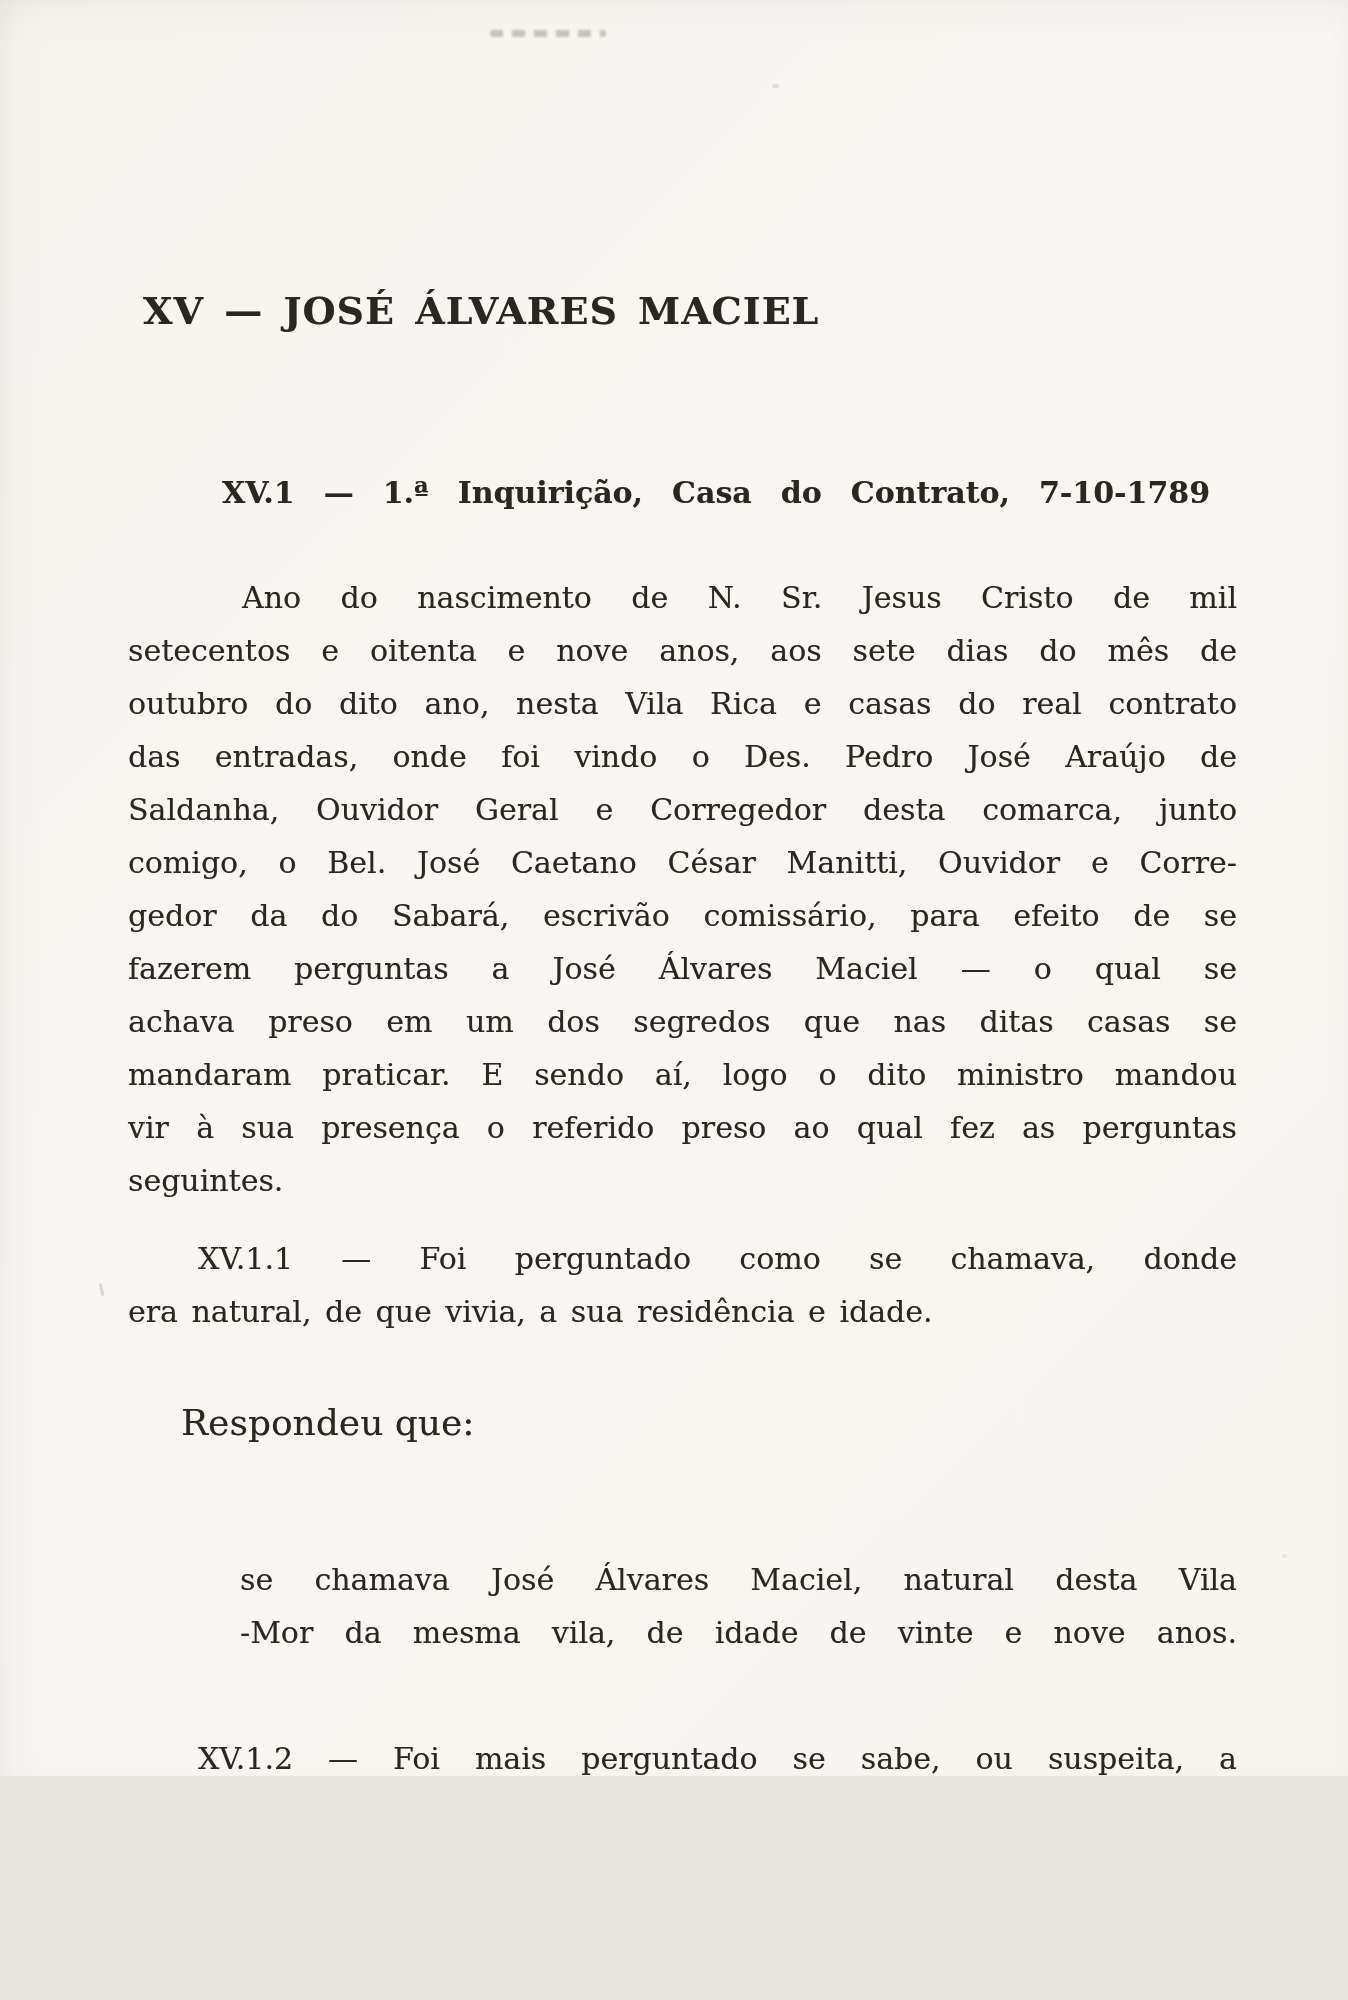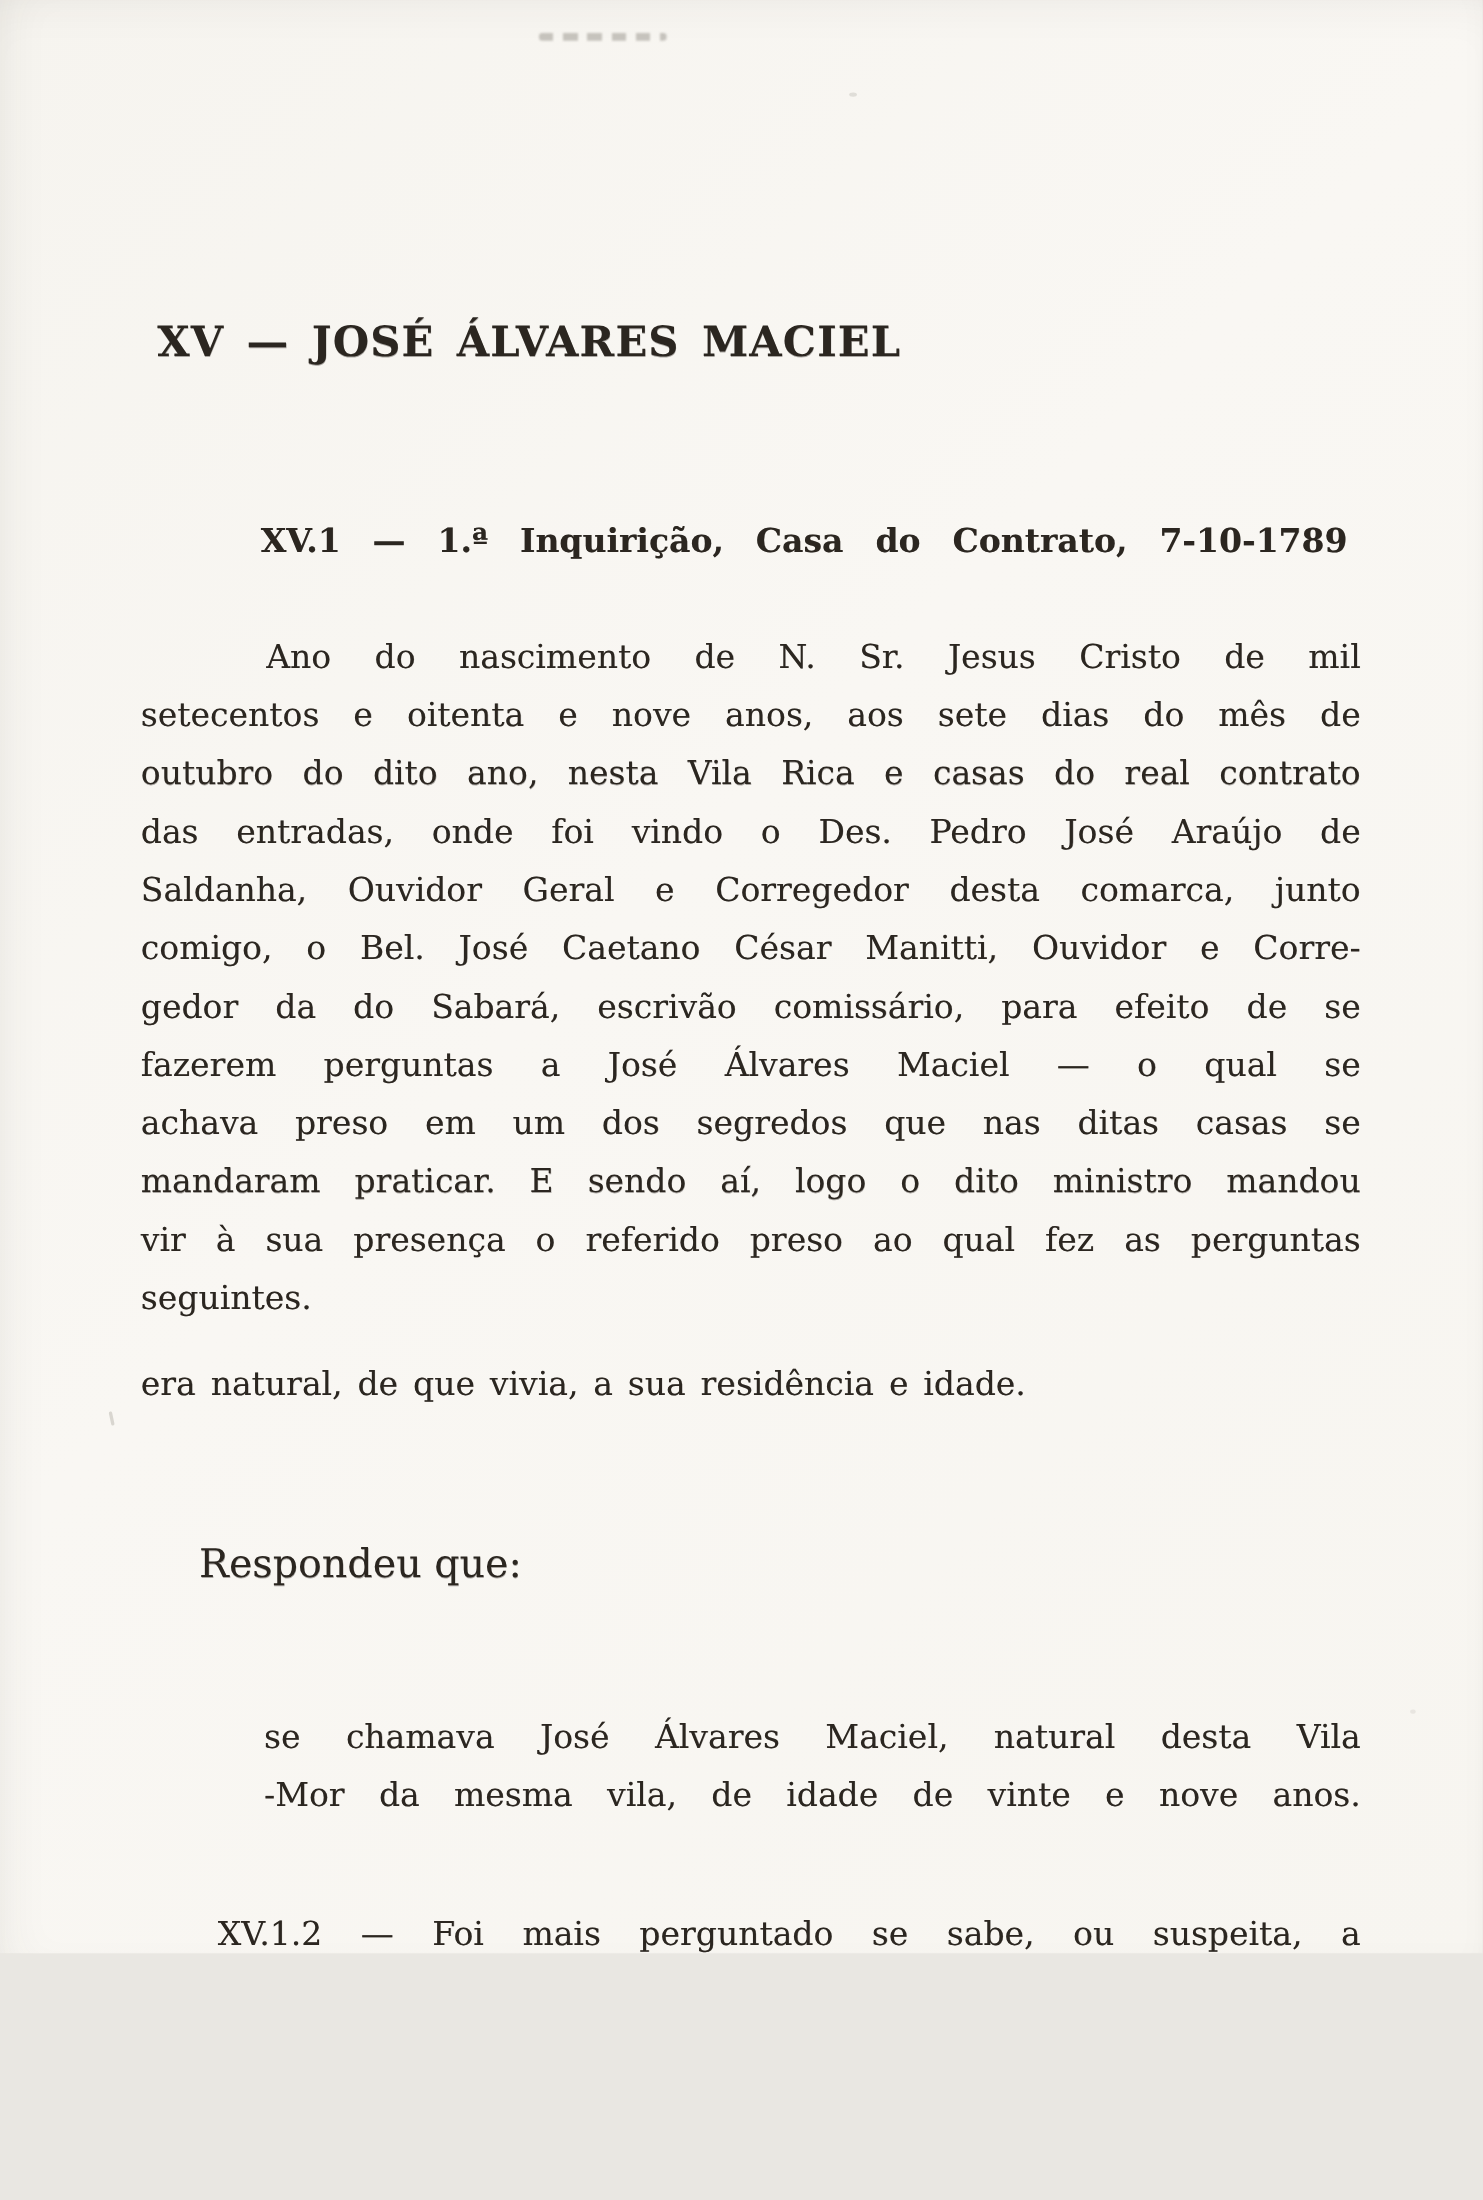--- a/index.html
+++ b/index.html
@@ -15,21 +15,21 @@
     color:#2b2620;
     overflow:hidden;
   }
   .txt{position:absolute; text-shadow:0.25px 0.25px 0 rgba(43,38,32,.38);}
   .title{
     left:143px;top:292px;
     font-size:38px;font-weight:bold;line-height:1;
     letter-spacing:1px;word-spacing:6px;white-space:nowrap;
   }
   .subtitle{
-    left:237px;top:478px;width:988px;
+    left:222px;top:478px;width:988px;
     font-size:30px;font-weight:bold;line-height:1;
     text-align:justify;text-align-last:justify;
   }
   .para{position:absolute;left:128px;width:1109px;font-size:30px;line-height:53px;}
   .pline{text-align:justify;text-align-last:justify;text-shadow:0.25px 0.25px 0 rgba(43,38,32,.38);}
   .lline{text-align:right;text-align-last:left;}
   .ind114{text-indent:114px;}
   .ind70{text-indent:70px;}
   .ws4{word-spacing:4px;}
   .ws18{word-spacing:18px;}
@@ -71,20 +71,21 @@
     <div class="pline">comigo, o Bel. José Caetano César Manitti, Ouvidor e Corre-</div>
     <div class="pline">gedor da do Sabará, escrivão comissário, para efeito de se</div>
     <div class="pline">fazerem perguntas a José Álvares Maciel — o qual se</div>
     <div class="pline">achava preso em um dos segredos que nas ditas casas se</div>
     <div class="pline">mandaram praticar. E sendo aí, logo o dito ministro mandou</div>
     <div class="pline">vir à sua presença o referido preso ao qual fez as perguntas</div>
     <div class="pline lline">seguintes.</div>
   </div>
 
   <div class="para" style="top:1232px">
+    <div class="pline ind70">XV.1.1 — Foi perguntado como se chamava, donde</div>
     <div class="pline lline ws4">era natural, de que vivia, a sua residência e idade.</div>
   </div>
 
   <div class="txt respondeu">Respondeu que:</div>
 
   <div class="para answer" style="top:1553px">
     <div class="pline">se chamava José Álvares Maciel, natural desta Vila</div>
     <div class="pline">-Mor da mesma vila, de idade de vinte e nove anos.</div>
   </div>
 

